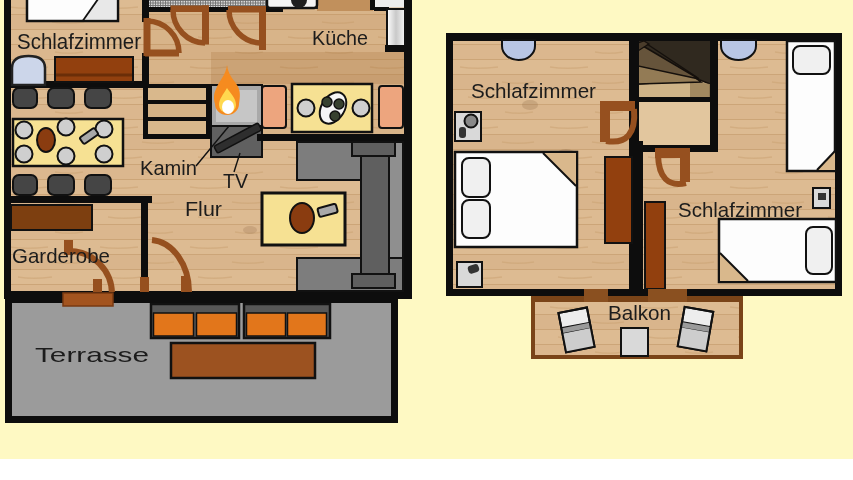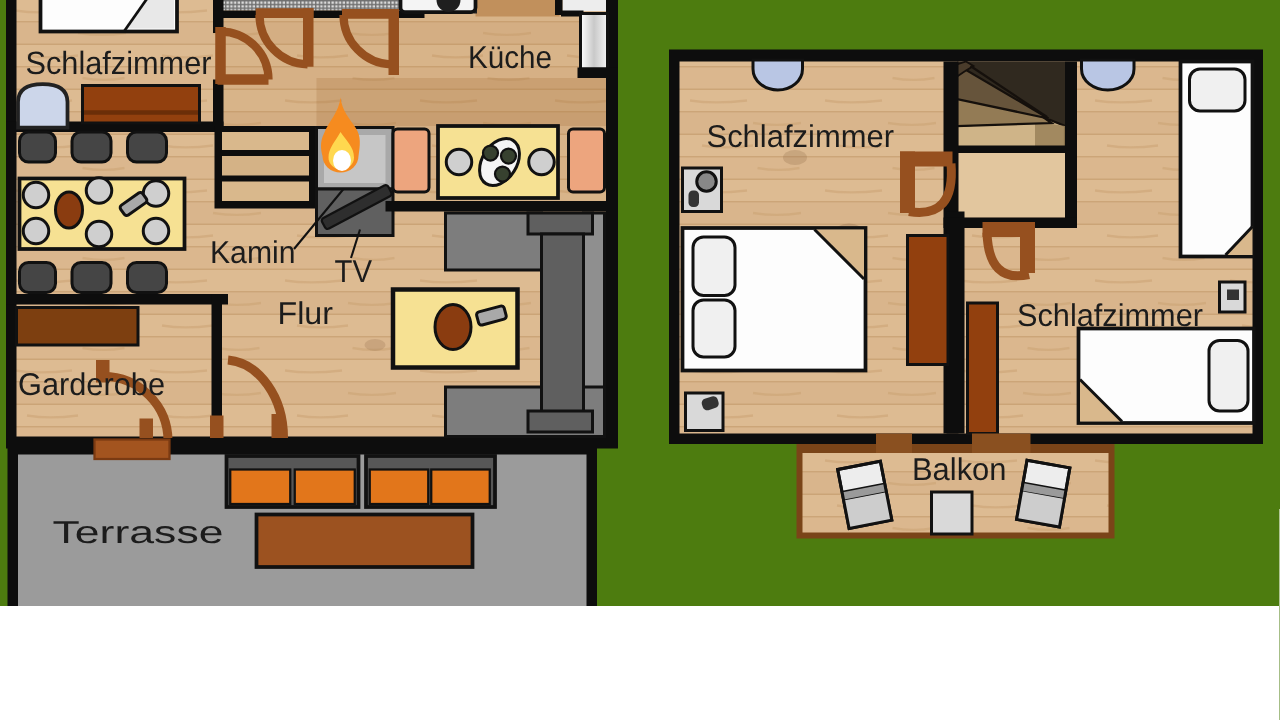--- a/index.html
+++ b/index.html
@@ -1,16 +1,16 @@
 <!DOCTYPE html>
 <html><head>
 <meta charset="utf-8">
 <style>
   html,body{margin:0;padding:0;background:#fff;}
-  #stage{width:853px;height:404px;position:relative;overflow:hidden;background:#4d7c0f;}
+  #stage{width:853px;height:459px;position:relative;overflow:hidden;background:#fef9c3;}
   svg{display:block;}
   text{font-family:"Liberation Sans",sans-serif;fill:#1c1c1c;}
 </style>
 </head>
 <body>
 <div id="stage">
 <svg width="853" height="480" viewBox="0 0 853 480">
 <defs>
   <pattern id="wood" width="90" height="60" patternUnits="userSpaceOnUse">
     <rect width="90" height="60" fill="#ddbb92"></rect>

